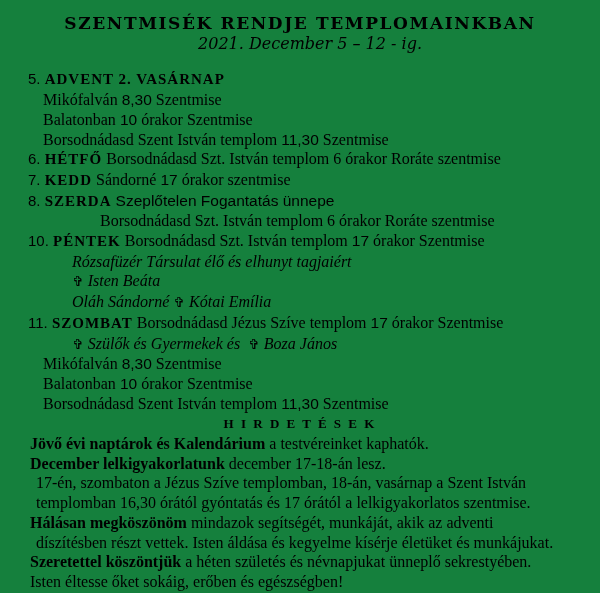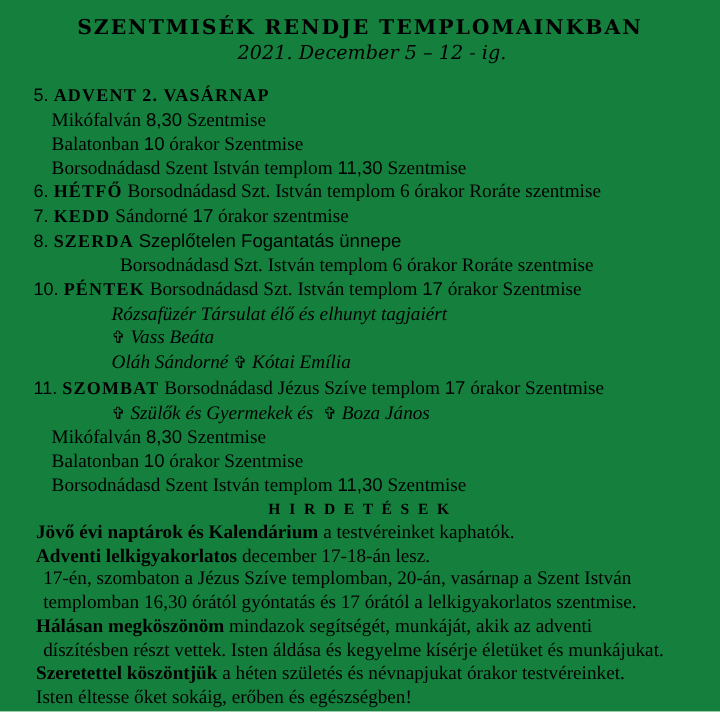--- a/index.html
+++ b/index.html
@@ -23,21 +23,21 @@
     line-height: 19.7px;
     white-space: pre;
   }
   .center { text-align: center; padding-left: 0 !important; }
   .gap4 { margin-top: 16px; }
 
   
   .ind0 { padding-left: 28px; }
   .ind1 { padding-left: 43px; }
   .ind2 { padding-left: 100px; }
-  .ind3 { padding-left: 93px; }
+  .ind3 { padding-left: 72px; }
   .ind4 { padding-left: 30px; }
   .ind5 { padding-left: 36px; }
 
   
   .title {
     font-family: "DejaVu Serif", serif;
     font-weight: bold;
     font-size: 17px;
     letter-spacing: 1.6px;
   }
@@ -84,30 +84,30 @@
       <div class="line ind0 gap4"><span class="day-num">5. </span><span class="day-name">ADVENT 2. VASÁRNAP</span></div>
       <div class="line ind1"><span class="body">Mikófalván </span><span class="sans">8,30</span><span class="body"> Szentmise</span></div>
       <div class="line ind1"><span class="body">Balatonban </span><span class="sans">10</span><span class="body"> órakor Szentmise</span></div>
       <div class="line ind1"><span class="body">Borsodnádasd Szent István templom </span><span class="sans">11,30</span><span class="body"> Szentmise</span></div>
       <div class="line ind0"><span class="day-num">6. </span><span class="day-name">HÉTFŐ</span><span class="body"> Borsodnádasd Szt. István templom 6 órakor Roráte szentmise</span></div>
       <div class="line ind0"><span class="day-num">7. </span><span class="day-name">KEDD</span><span class="body"> Sándorné </span><span class="sans">17</span><span class="body"> órakor szentmise</span></div>
       <div class="line ind0"><span class="day-num">8. </span><span class="day-name">SZERDA</span><span class="body"> </span><span class="sans">Szeplőtelen Fogantatás ünnepe</span></div>
       <div class="line ind2"><span class="body">Borsodnádasd Szt. István templom 6 órakor Roráte szentmise</span></div>
       <div class="line ind0"><span class="day-num">10. </span><span class="day-name">PÉNTEK</span><span class="body"> Borsodnádasd Szt. István templom </span><span class="sans">17</span><span class="body"> órakor Szentmise</span></div>
       <div class="line ind3"><span class="memorial">Rózsafüzér Társulat élő és elhunyt tagjaiért</span></div>
-      <div class="line ind3"><span class="cross">✞</span><span class="memorial"> Vass Beáta</span></div>
+      <div class="line ind3"><span class="cross">✞</span><span class="memorial"> Isten Beáta</span></div>
       <div class="line ind3"><span class="memorial">Oláh Sándorné </span><span class="cross">✞</span><span class="memorial"> Kótai Emília</span></div>
       <div class="line ind0"><span class="day-num">11. </span><span class="day-name">SZOMBAT</span><span class="body"> Borsodnádasd Jézus Szíve templom </span><span class="sans">17</span><span class="body"> órakor Szentmise</span></div>
       <div class="line ind3"><span class="cross">✞</span><span class="memorial"> Szülők és Gyermekek és  </span><span class="cross">✞</span><span class="memorial"> Boza János</span></div>
       <div class="line ind1"><span class="body">Mikófalván </span><span class="sans">8,30</span><span class="body"> Szentmise</span></div>
       <div class="line ind1"><span class="body">Balatonban </span><span class="sans">10</span><span class="body"> órakor Szentmise</span></div>
       <div class="line ind1"><span class="body">Borsodnádasd Szent István templom </span><span class="sans">11,30</span><span class="body"> Szentmise</span></div>
       <div class="line center"><span class="hird">H I R D E T É S E K</span></div>
       <div class="line ind4"><span class="lead-bold">Jövő évi naptárok és Kalendárium</span><span class="body"> a testvéreinket kaphatók.</span></div>
-      <div class="line ind4"><span class="lead-bold">Adventi lelkigyakorlatos</span><span class="body"> december 17-18-án lesz.</span></div>
-      <div class="line ind5"><span class="body">17-én, szombaton a Jézus Szíve templomban, 20-án, vasárnap a Szent István</span></div>
+      <div class="line ind4"><span class="lead-bold">December lelkigyakorlatunk</span><span class="body"> december 17-18-án lesz.</span></div>
+      <div class="line ind5"><span class="body">17-én, szombaton a Jézus Szíve templomban, 18-án, vasárnap a Szent István</span></div>
       <div class="line ind5"><span class="body">templomban 16,30 órától gyóntatás és 17 órától a lelkigyakorlatos szentmise.</span></div>
       <div class="line ind4"><span class="lead-bold">Hálásan megköszönöm</span><span class="body"> mindazok segítségét, munkáját, akik az adventi</span></div>
       <div class="line ind5"><span class="body">díszítésben részt vettek. Isten áldása és kegyelme kísérje életüket és munkájukat.</span></div>
-      <div class="line ind4"><span class="lead-bold">Szeretettel köszöntjük</span><span class="body"> a héten születés és névnapjukat órakor testvéreinket.</span></div>
+      <div class="line ind4"><span class="lead-bold">Szeretettel köszöntjük</span><span class="body"> a héten születés és névnapjukat ünneplő sekrestyében.</span></div>
       <div class="line ind4"><span class="body">Isten éltesse őket sokáig, erőben és egészségben!</span></div>
     </div>
 </div>
 
 </body></html>

